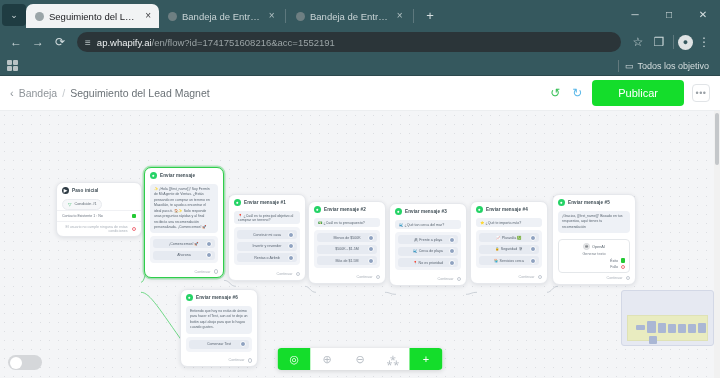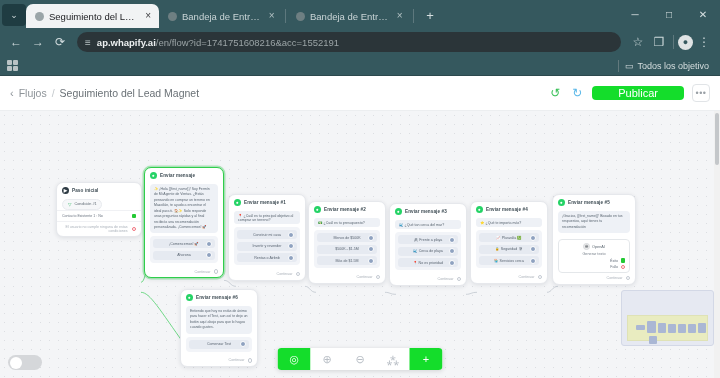--- a/index.html
+++ b/index.html
@@ -71,21 +71,21 @@
   .omnibox {
     flex: 1; height: 20px; background: #2b3539; border-radius: 10px;
     display: flex; align-items: center; gap: 6px; padding: 0 8px;
     margin: 0 5px; min-width: 0;
   }
   .omni-icon { color: #b6c0c2; font-size: 10px; flex: 0 0 auto; display:flex; }
   .omni-url {
     font-size: 9.5px; color: #9aa3a5; white-space: nowrap; overflow: hidden;
     text-overflow: ellipsis;
   }
-  .omni-url b { color: #eceff0; font-weight: bold; margin-top: 28px; }
+  .omni-url b { color: #eceff0; font-weight: normal; margin-top: 28px; }
   .tb-right { display: flex; align-items: center; gap: 1px; }
   .tb-divider { width: 1px; height: 14px; background: #5f797e; margin: 0 3px; }
   .profile-pill {
     width: 15px; height: 15px; border-radius: 50%; background: #dfe3e4;
     display: flex; align-items: center; justify-content: center;
     color: #35585e; font-size: 9px; cursor: pointer;
   }
 
   .bookmarkbar {
     height: 20px; background: #35585e; display: flex; align-items: center;
@@ -114,21 +114,21 @@
   .bc-back { font-size: 11px; color: #8e9499; cursor: pointer; }
   .bc-link { color: #8e9499; cursor: pointer; }
   .bc-sep { color: #c3c8cc; }
   .bc-current { color: #6a7176; }
   .hdr-right { margin-left: auto; display: flex; align-items: center; gap: 8px; }
   .hdr-icon { font-size: 12px; cursor: pointer; width: 14px; text-align: center; }
   .undo-ic { color: #38c057; }
   .redo-ic { color: #5bb8e8; }
   .publish-btn {
     background: #14dd2b; color: #fff; font-size: 11px; border: none;
-    border-radius: 4px; height: 14px; padding: 0 26px; cursor: pointer;
+    border-radius: 4px; height: 26px; padding: 0 26px; cursor: pointer;
     font-family: "Liberation Sans", sans-serif;
   }
   .more-btn {
     width: 18px; height: 18px; border: 1px solid #e1e4e7; border-radius: 4px;
     background: #fff; display: flex; align-items: center; justify-content: center;
     color: #9aa0a6; font-size: 9px; cursor: pointer; letter-spacing: .5px;
   }
 
   
   .canvas {
@@ -313,21 +313,21 @@
       <span>▭</span>
       <span>Todos los objetivo</span>
     </div>
   </div>
 
   <div class="app">
 
     <div class="app-header">
       <div class="breadcrumb">
         <span class="bc-back">‹</span>
-        <span class="bc-link">Flujos</span>
+        <span class="bc-link">Bandeja</span>
         <span class="bc-sep">/</span>
         <span class="bc-current">Seguimiento del Lead Magnet</span>
       </div>
       <div class="hdr-right">
         <span class="hdr-icon undo-ic">↺</span>
         <span class="hdr-icon redo-ic">↻</span>
         <button class="publish-btn">Publicar</button>
         <div class="more-btn">•••</div>
       </div>
     </div>

